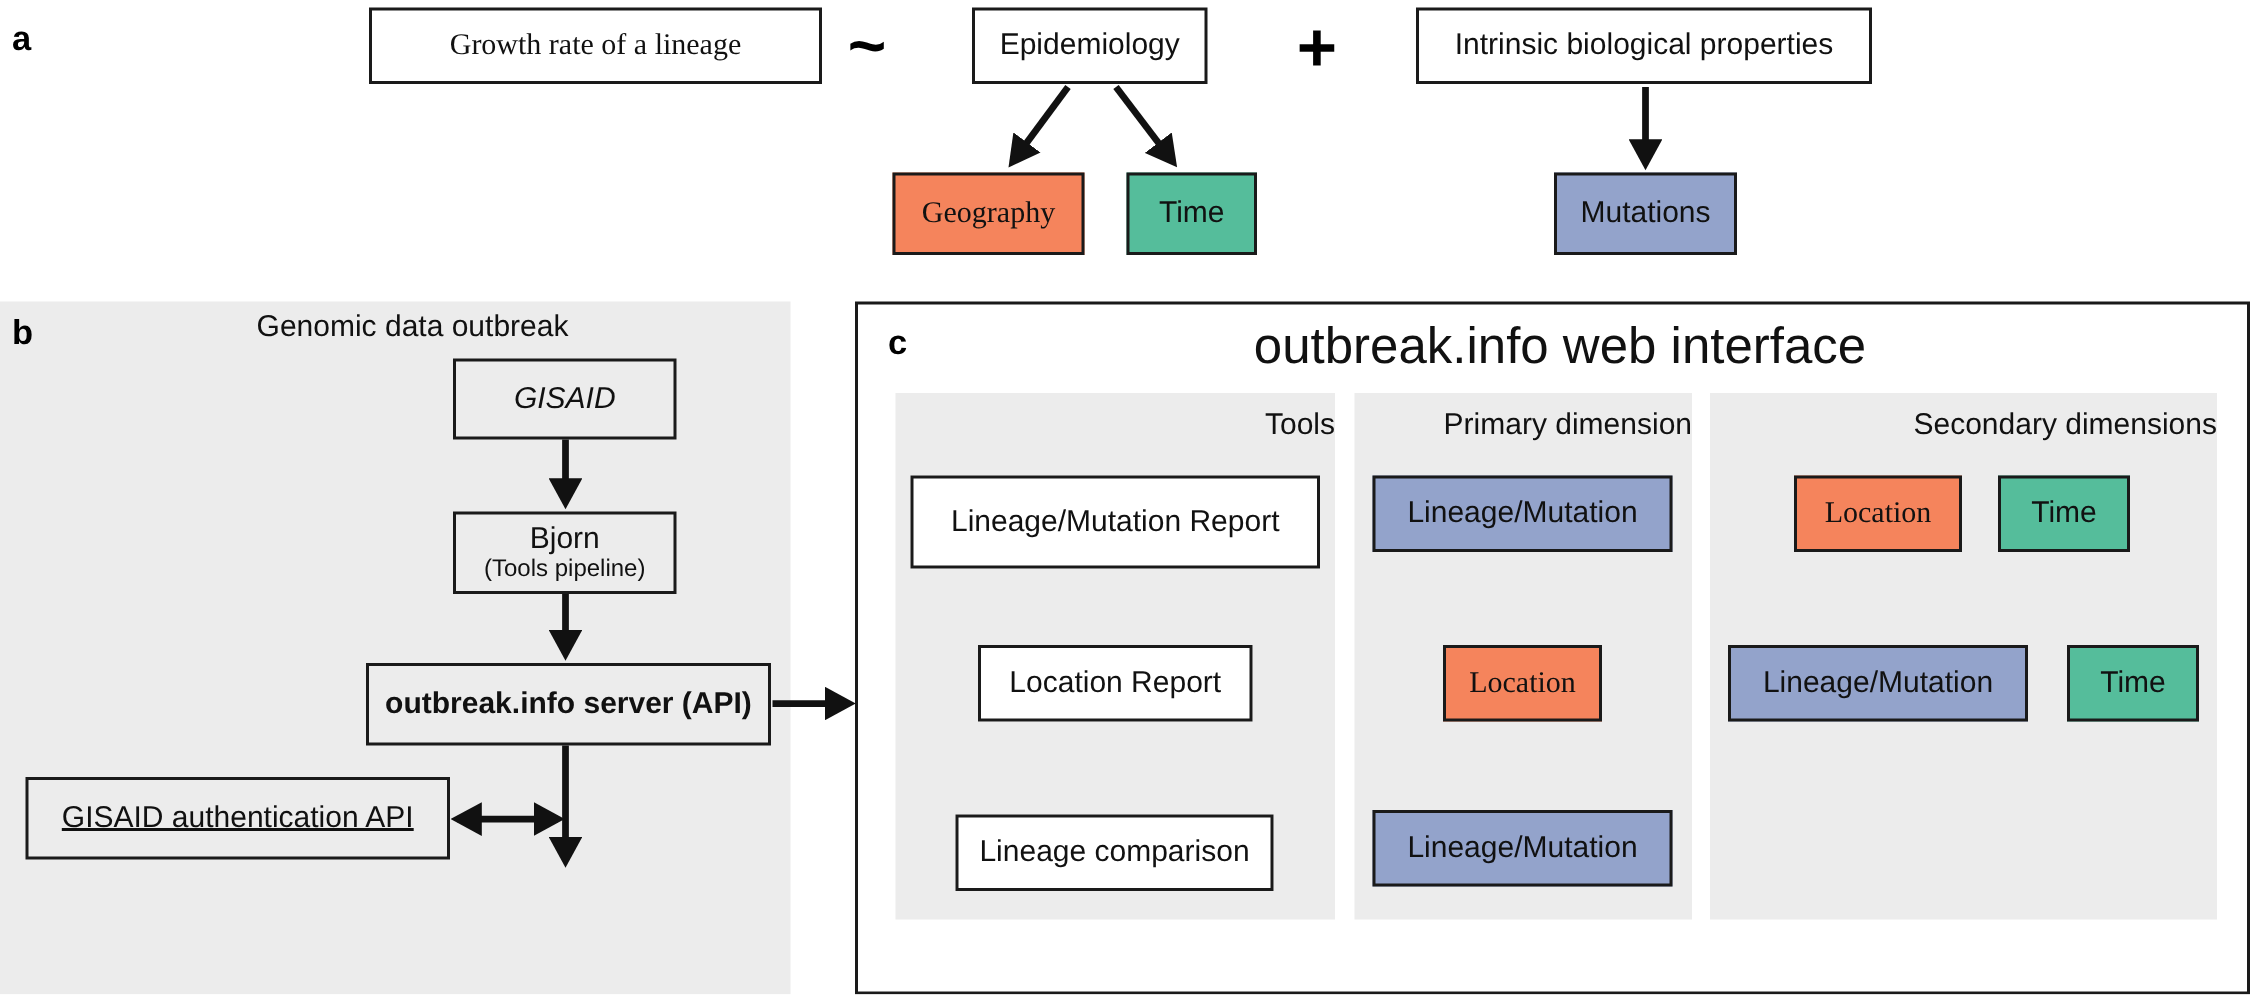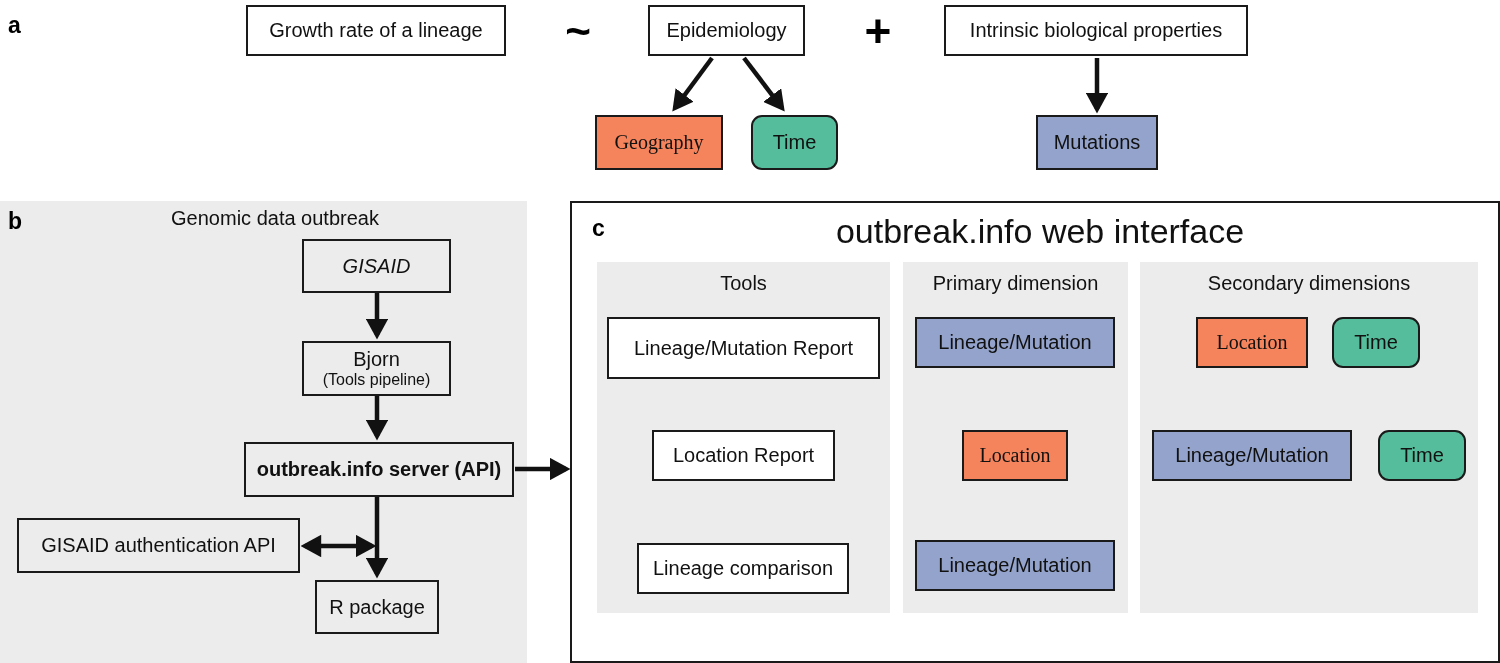--- a/index.html
+++ b/index.html
@@ -35,21 +35,21 @@
     align-items: center;
     justify-content: center;
     text-align: center;
     font-size: 20px;
     line-height: 1.15;
     color: #111;
   }
   .box.white { background: #ffffff; }
   .box.clear { background: transparent; }
   .box.orange { background: #F5845C; font-family: Liberation Serif, serif; }
-  .box.green  { background: #55BD9B; border-radius: 11px; }
+  .box.green  { background: #55BD9B; }
   .box.blue   { background: #93A3CB; }
 
   .box .sub { font-size: 16px; display:block; }
 
   
   .op {
     font-weight: bold;
     display: flex;
     align-items: center;
     justify-content: center;
@@ -71,40 +71,40 @@
     text-align: center;
     color: #111;
   }
   .panel-c-title {
     font-size: 34px;
     text-align: center;
     color: #111;
   }
   .col-header {
     font-size: 20px;
-    text-align: center;
+    text-align: right;
     color: #111;
   }
 
   svg.overlay {
     position: absolute;
     left: 0; top: 0;
     width: 1500px;
     height: 663px;
     pointer-events: none;
   }
 </style>
 </head>
 <body>
 
 <div id="figure">
 
   <div class="abs panel-letter" style="left:8px; top:14px;">a</div>
 
-  <div class="abs box white" style="left:246px; top:5px; width:260px; height:51px;">Growth rate of a lineage</div>
+  <div class="abs box white" style="left:246px; top:5px; width:302px; height:51px;font-family:Liberation Serif, serif;">Growth rate of a lineage</div>
 
   <div class="abs op tilde" style="left:553px; top:12px; width:50px; height:38px;">~</div>
 
   <div class="abs box white" style="left:648px; top:5px; width:157px; height:51px;">Epidemiology</div>
 
   <div class="abs op plus" style="left:850px; top:10px; width:56px; height:42px;">+</div>
 
   <div class="abs box white" style="left:944px; top:5px; width:304px; height:51px;">Intrinsic biological properties</div>
 
   <div class="abs box orange" style="left:595px; top:115px; width:128px; height:55px;">Geography</div>
@@ -121,23 +121,22 @@
 
   <div class="abs box clear" style="left:302px; top:239px; width:149px; height:54px;font-style:italic;">GISAID</div>
 
   <div class="abs box clear" style="left:302px; top:341px; width:149px; height:55px; flex-direction:column;">
     <span>Bjorn</span>
     <span class="sub">(Tools pipeline)</span>
   </div>
 
   <div class="abs box clear" style="left:244px; top:442px; width:270px; height:55px;font-weight:bold;">outbreak.info server (API)</div>
 
-  <div class="abs box clear" style="left:17px; top:518px; width:283px; height:55px;">GISAID authentication API</div>
+  <div class="abs box clear" style="left:17px; top:518px; width:283px; height:55px;text-decoration:underline;">GISAID authentication API</div>
 
-  <div class="abs box clear" style="left:315px; top:580px; width:124px; height:54px;">R package</div>
 
   <div class="abs region-white-bordered" style="left:570px; top:201px; width:930px; height:462px;"></div>
 
   <div class="abs panel-letter" style="left:592px; top:217px;">c</div>
 
   <div class="abs panel-c-title" style="left:600px; top:212px; width:880px;">outbreak.info web interface</div>
 
   <div class="abs col-gray" style="left:597px; top:262px; width:293px; height:351px;"></div>
   <div class="abs col-header" style="left:597px; top:272px; width:293px;">Tools</div>
 

